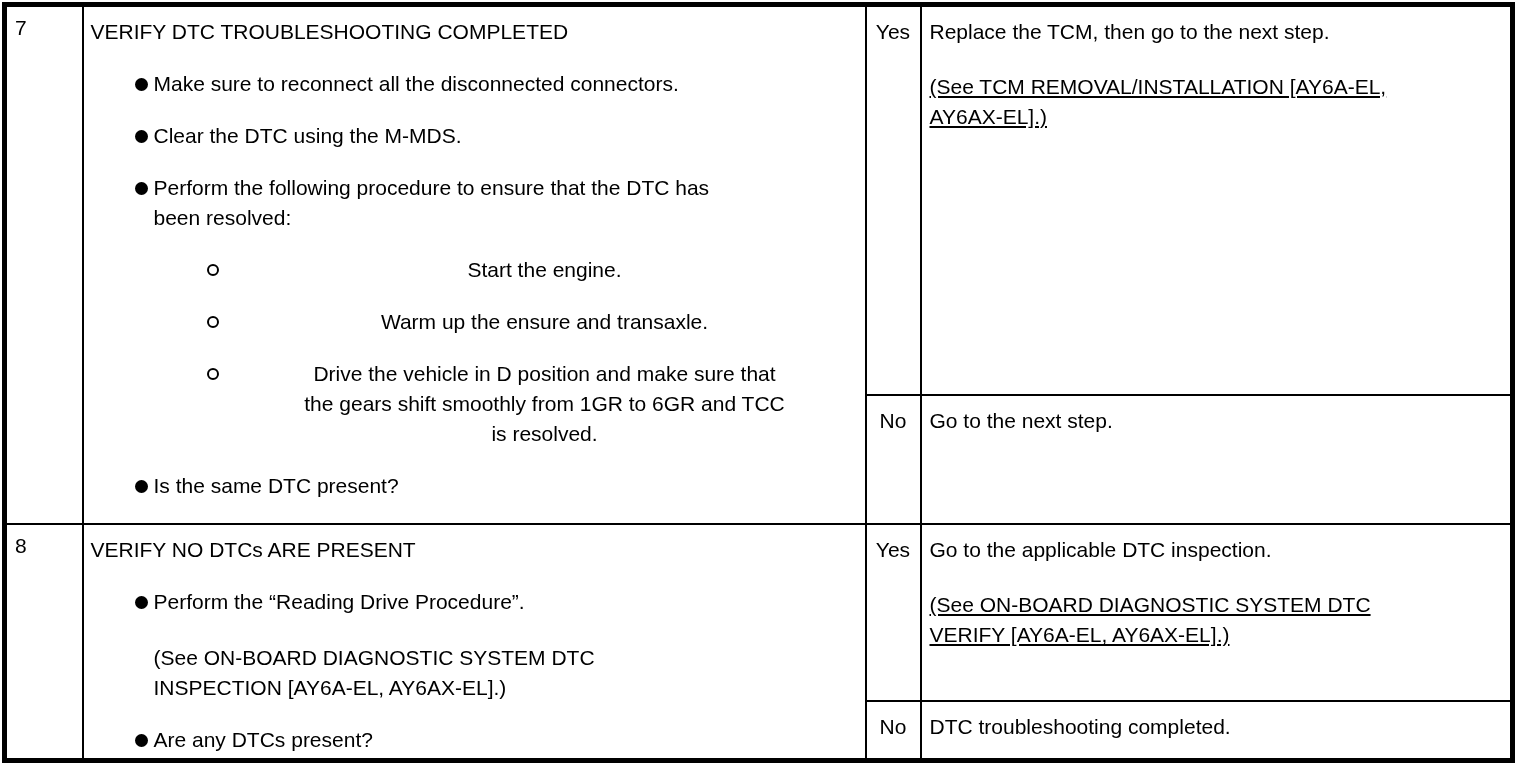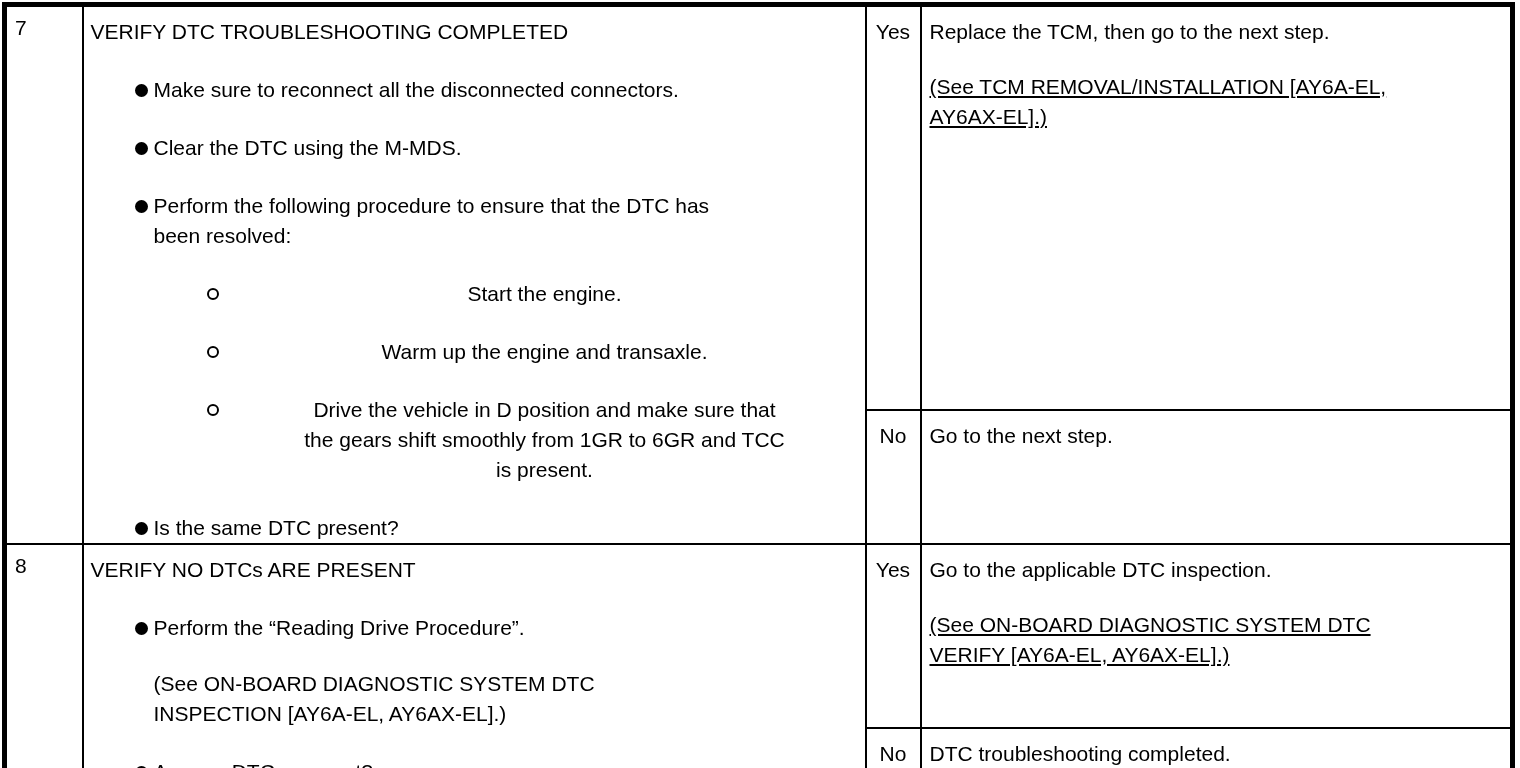--- a/index.html
+++ b/index.html
@@ -38,21 +38,21 @@
   tr.r3 { height: 173px; }
   tr.r4 { height: 58px; }
 
   td.step-cell   { padding: 6px 4px 0 8px; }
   td.action-cell { padding: 10px 8px 0 7px; }
   td.answer-cell { padding: 10px 2px 0 2px; text-align: center; }
   td.result-cell { padding: 10px 8px 12px 8px; }
 
   .title { font-weight: normal; }
 
-  .li { position: relative; margin-top: 28px; }
+  .li { position: relative; margin-top: 22px; }
   .li.l1 { padding-left: 63px; }
   .li.l2 { padding-left: 142px; text-align: center; }
   .li.cont { padding-left: 63px; margin-top: 26px; }
 
   .b-disc {
     position: absolute;
     left: 44px;
     top: 9px;
     width: 13px;
     height: 13px;
@@ -107,28 +107,28 @@
           <div>been resolved:</div>
         </div>
 
         <div class="li l2">
           <span class="b-circle"></span>
           <div>Start the engine.</div>
         </div>
 
         <div class="li l2">
           <span class="b-circle"></span>
-          <div>Warm up the engine and transaxle.</div>
+          <div>Warm up the ensure and transaxle.</div>
         </div>
 
         <div class="li l2">
           <span class="b-circle"></span>
           <div>Drive the vehicle in D position and make sure that</div>
           <div>the gears shift smoothly from 1GR to 6GR and TCC</div>
-          <div>is present.</div>
+          <div>is resolved.</div>
         </div>
 
         <div class="li l1">
           <span class="b-disc"></span>
           <div>Is the same DTC present?</div>
         </div>
       </td>
       <td class="answer-cell">
         <span>Yes</span>
       </td>

